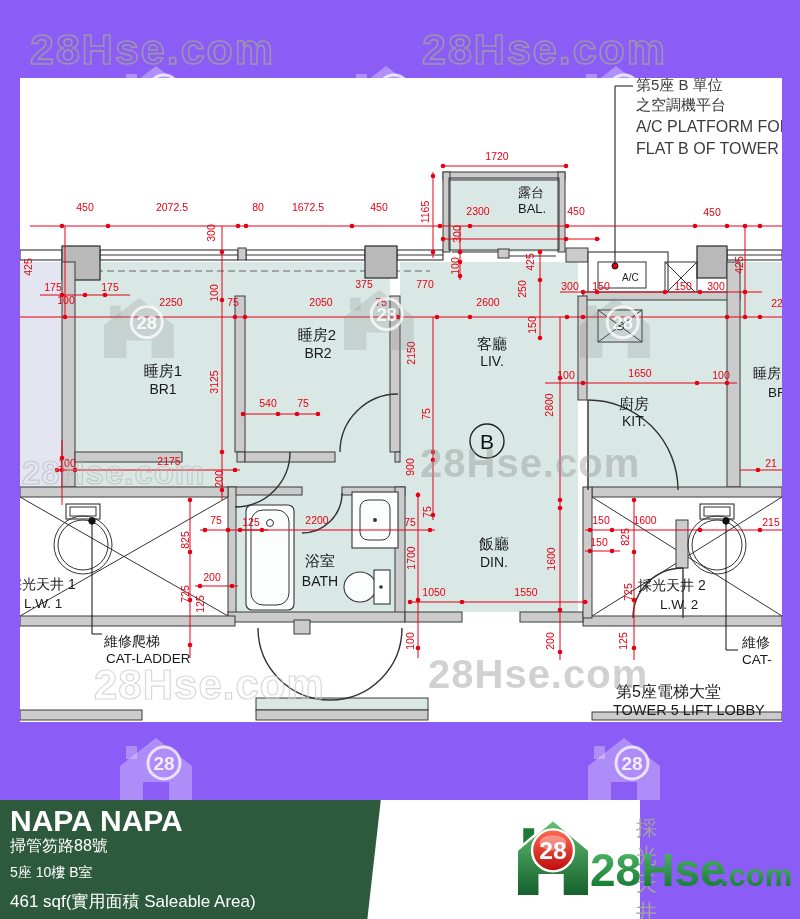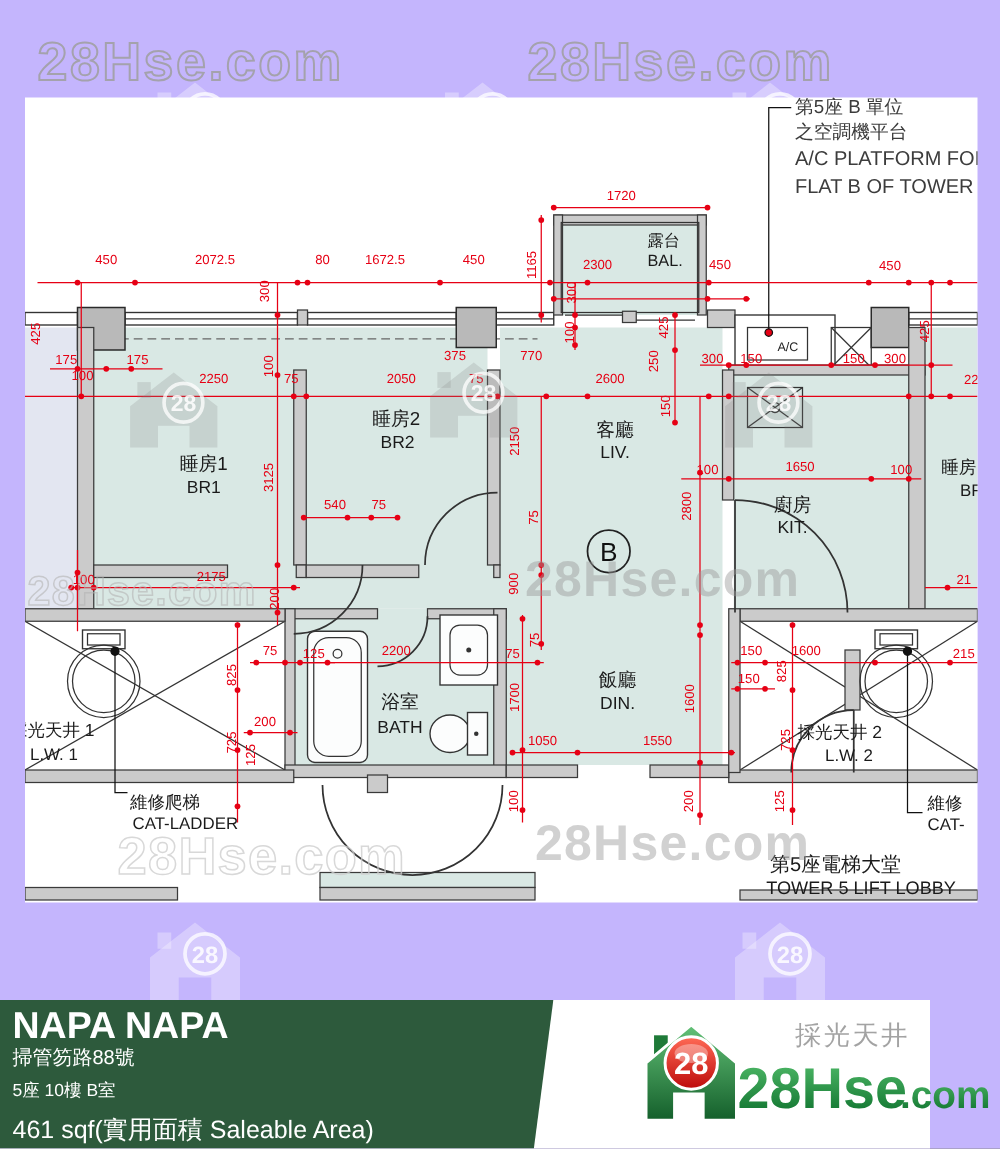--- a/index.html
+++ b/index.html
@@ -1,16 +1,16 @@
 <!DOCTYPE html>
 <html><head>
 <meta charset="utf-8">
 <style>
   html,body{margin:0;padding:0;background:#818181;}
-  #page{position:relative;width:800px;height:919px;overflow:hidden;background:#c4b5fd;
+  #page{position:relative;width:800px;height:919px;overflow:hidden;background:#8b5cf6;
         font-family:"Liberation Sans",sans-serif;}
   svg text{font-family:"Liberation Sans",sans-serif;}
   .w{fill:#cbcbcb;stroke:#3a3a3a;stroke-width:1;}
   .col{fill:#b9b9b9;stroke:#2a2a2a;stroke-width:1.2;}
   .teal{fill:#d9e8e4;}
   .lav{fill:#e3e6f1;}
   .ln{stroke:#333;stroke-width:1;fill:none;}
   .lnb{stroke:#333;stroke-width:1.4;fill:none;}
   .lnw{stroke:#333;stroke-width:1.1;fill:#fff;}
   .fix{fill:#fcfdfd;stroke:#333;stroke-width:1.1;}
@@ -20,28 +20,28 @@
   .rz{font-size:15px;fill:#1a1a1a;text-anchor:middle;}
   .re{font-size:14px;fill:#1a1a1a;text-anchor:middle;}
   .rzs{font-size:14px;fill:#1a1a1a;}
   .res{font-size:13.5px;fill:#1a1a1a;}
   .note{font-size:15px;fill:#3c3c3c;}
   .bl{stroke:#111;stroke-width:1;fill:none;}
   .wmo{font-size:43px;font-weight:bold;letter-spacing:2px;fill:none;stroke:#9f9f9f;stroke-width:1.6;opacity:.85;}
   .wmg{font-size:40px;font-weight:bold;letter-spacing:1px;fill:#9a9a9a;opacity:.45;}
   .wmo2{font-size:33px;font-weight:bold;letter-spacing:1px;fill:none;stroke:#b5b5b5;stroke-width:1.2;opacity:.6;}
   .wmo3{font-size:42px;font-weight:bold;letter-spacing:1px;fill:rgba(255,255,255,.14);stroke:#cfcfcf;stroke-width:1.2;opacity:.8;}
-  .footer{position:absolute;top:800px;left:0;width:744px;height:119px;background:#ffffff;}
+  .footer{position:absolute;top:800px;left:0;width:640px;height:119px;background:#ffffff;}
   .footer-green{position:absolute;top:0;left:0;width:100%;height:100%;background:#2d5a3c;
                 clip-path:polygon(0 0,59.5% 0,57.4% 100%,0 100%);}
   .ftxt{position:absolute;left:10px;color:#fff;white-space:nowrap;}
   .f-building{top:4px;font-size:30px;font-weight:bold;}
   .f-address{top:36px;font-size:16px;}
   .f-unit{top:64px;font-size:14px;}
-  .f-area{top:90px;font-size:20px;}
+  .f-area{top:90px;font-size:17px;}
   .f-tagline{position:absolute;left:636px;top:14px;font-size:21px;letter-spacing:2px;color:#a3a3a3;}
   .logo-house{position:absolute;left:513px;top:16px;}
   .logo-brand{position:absolute;left:590px;top:30px;}
 </style>
 </head>
 <body>
 
 <div id="page">
 
 <svg width="800" height="800" viewBox="0 0 800 800">

